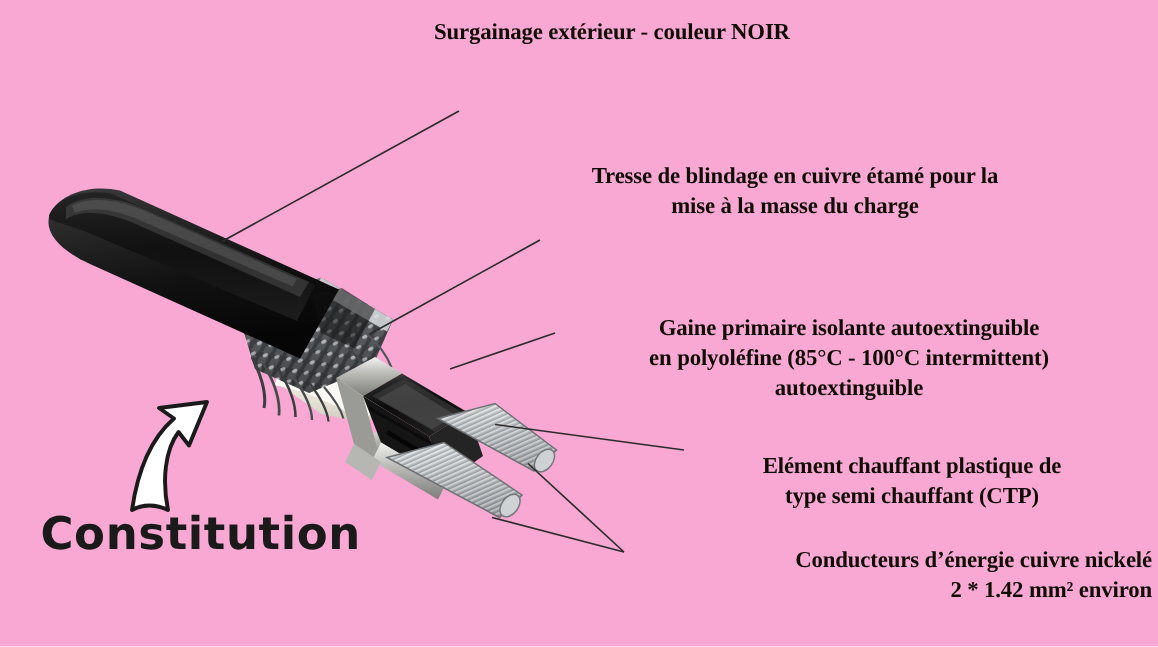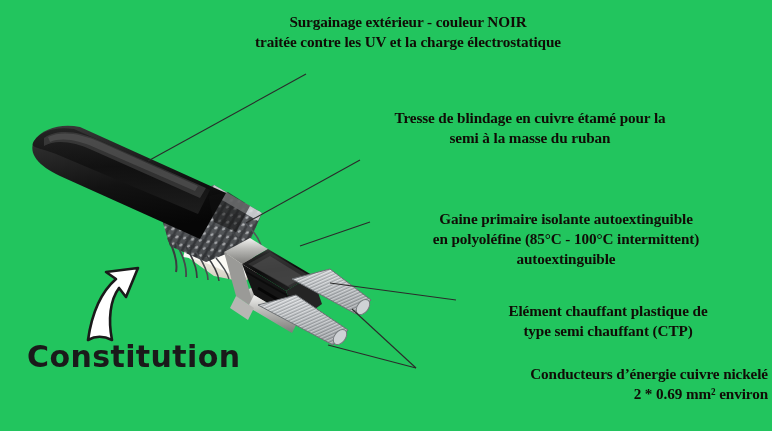--- a/index.html
+++ b/index.html
@@ -4,21 +4,21 @@
 <style>
   html, body {
     margin: 0;
     padding: 0;
     background: #ffffff;
   }
   #stage {
     position: relative;
     width: 772px;
     height: 431px;
-    background: #22c55e;
+    background: #f9a8d4;
     overflow: hidden;
     font-family: "Liberation Serif", serif;
   }
   .callout {
     position: absolute;
     font-family: "Liberation Serif", serif;
     font-weight: bold;
     color: #100c06;
     font-size: 15.2px;
     line-height: 1.30;
@@ -215,39 +215,38 @@
       <line x1="246" y1="223" x2="360" y2="160"></line>
       <line x1="300" y1="246" x2="370" y2="222"></line>
       <line x1="330" y1="283" x2="456" y2="300"></line>
       <line x1="352" y1="309" x2="416" y2="368"></line>
       <line x1="328" y1="345" x2="416" y2="368"></line>
     </g>
   </svg>
 
   <div class="callout" id="label-jacket">
     <span class="ln">Surgainage extérieur - couleur NOIR</span>
-    <span class="ln">traitée contre les UV et la charge électrostatique</span>
   </div>
 
   <div class="callout" id="label-braid">
     <span class="ln">Tresse de blindage en cuivre étamé pour la</span>
-    <span class="ln">semi à la masse du ruban</span>
+    <span class="ln">mise à la masse du charge</span>
   </div>
 
   <div class="callout" id="label-sheath">
     <span class="ln">Gaine primaire isolante autoextinguible</span>
     <span class="ln">en polyoléfine (85°C - 100°C intermittent)</span>
     <span class="ln">autoextinguible</span>
   </div>
 
   <div class="callout" id="label-heating">
     <span class="ln">Elément chauffant plastique de</span>
     <span class="ln">type semi chauffant (CTP)</span>
   </div>
 
   <div class="callout" id="label-conduct">
     <span class="ln">Conducteurs d’énergie cuivre nickelé</span>
-    <span class="ln">2 * 0.69 mm² environ</span>
+    <span class="ln">2 * 1.42 mm² environ</span>
   </div>
 
   <div id="constitution">Constitution</div>
 
 </div>
 
 </body></html>

